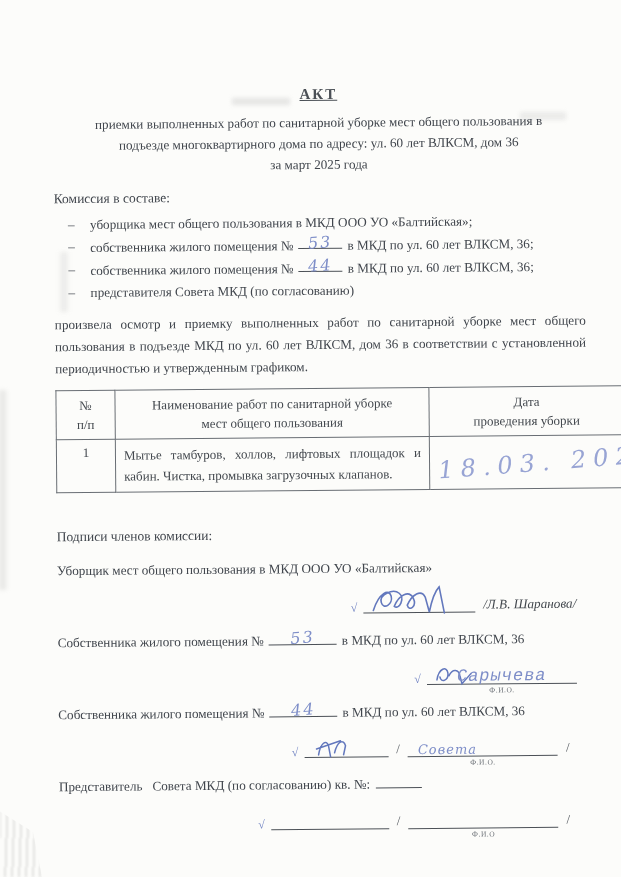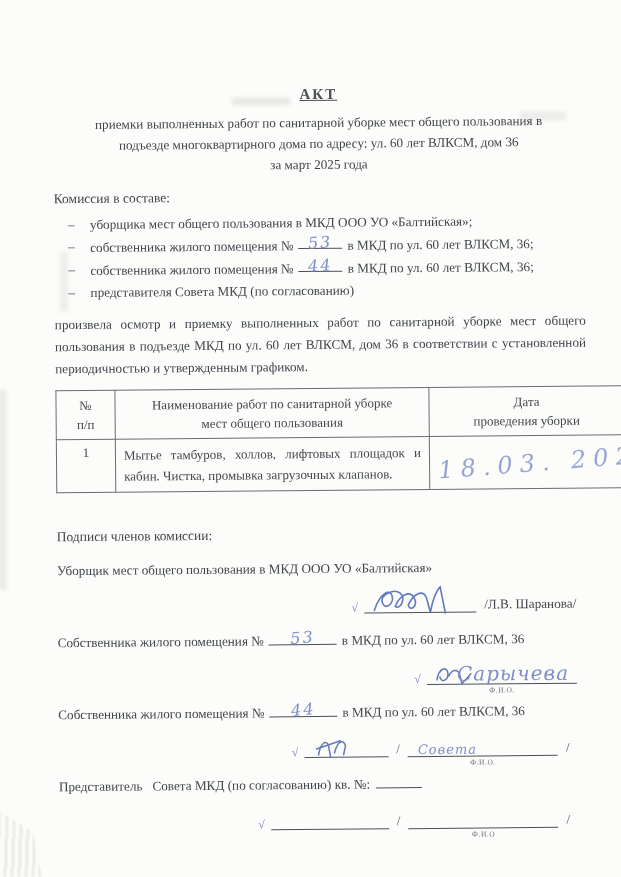--- a/index.html
+++ b/index.html
@@ -52,21 +52,21 @@
     font-family:"DejaVu Serif",serif;font-style:italic;color:#7e8ec8;
   }
   .hand.num{
     display:inline-block;font-size:16px;transform:rotate(-4deg) translateY(-2px);
     letter-spacing:2px;
   }
   .hand.date{
     font-size:24px;letter-spacing:7px;color:#98a4d4;
     display:inline-block;transform:rotate(-4deg);white-space:nowrap;
   }
-  .hand.sig-name{font-size:20px;letter-spacing:1px;}
+  .hand.sig-name{font-size:17px;letter-spacing:1px;font-family:Liberation Mono, monospace;}
   .hand.sig-name-sm{font-size:13px;letter-spacing:1px;}
   
   table.works{
     margin-top:10px;border-collapse:collapse;width:536px;table-layout:fixed;
     font-size:13px;color:#43484e;
   }
   table.works th,table.works td{border:1.3px solid #696e74;padding:5px 8px;}
   th.c1,td.c1{width:42px;text-align:center;}
   th.c2,td.c2{width:297px;}
   th.c3,td.c3{width:178px;text-align:center;}
@@ -91,21 +91,21 @@
   .w110{width:112px;margin-right:8px;}
   .w200{width:150px;}
   .w90{width:84px;}
   .w150{width:150px;}
   .w120{width:118px;}
   .caption{
     position:absolute;left:0;right:0;top:20px;font-size:7.5px;color:#6a6f75;
     font-family:"Liberation Serif",serif;letter-spacing:.5px;text-align:center;
   }
   .slash{margin:0 8px;color:#585d63;}
-  .printed-name{color:#43484e;}
+  .printed-name{color:#43484e;font-style:italic;}
   .owner1-namewrap{position:absolute;left:30px;bottom:-2px;white-space:nowrap;}
   .owner2-namewrap{position:absolute;left:10px;bottom:-2px;white-space:nowrap;}
   .sig-row.tall{margin-bottom:14px;}
 </style>
 </head>
 <body>
 
 <div class="page">
 
   <div class="artifact smudge-left"></div>

